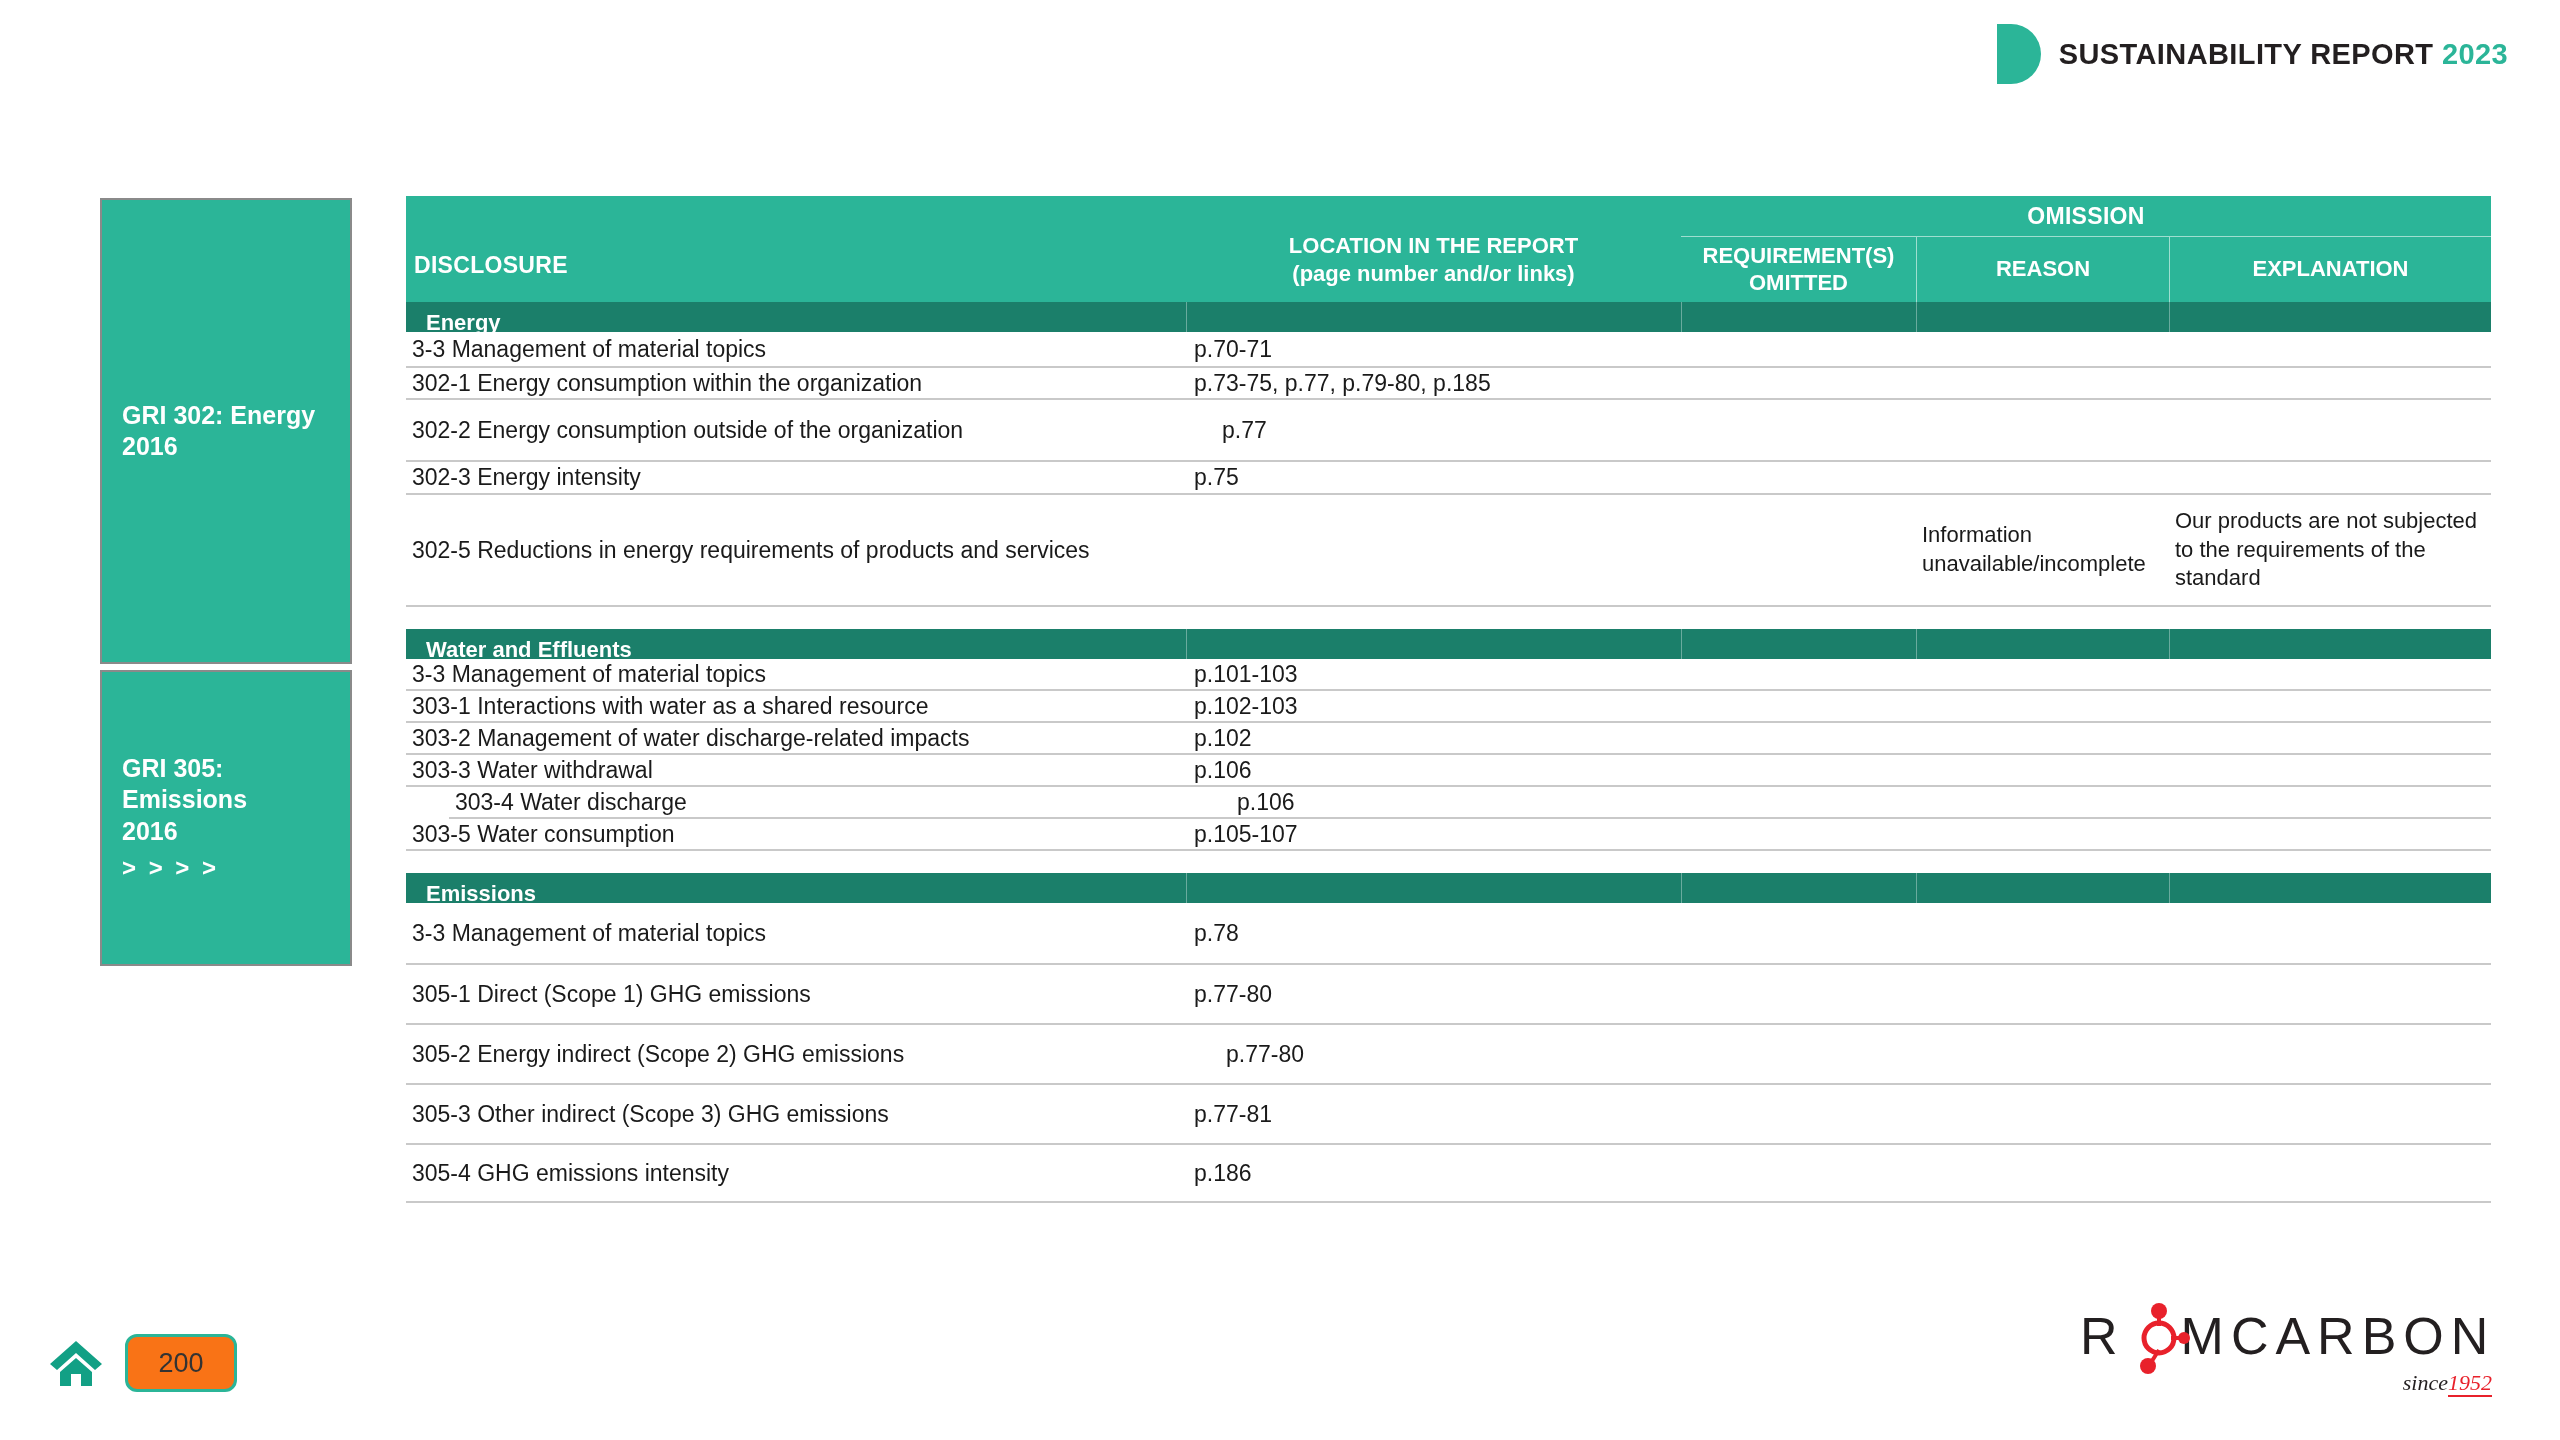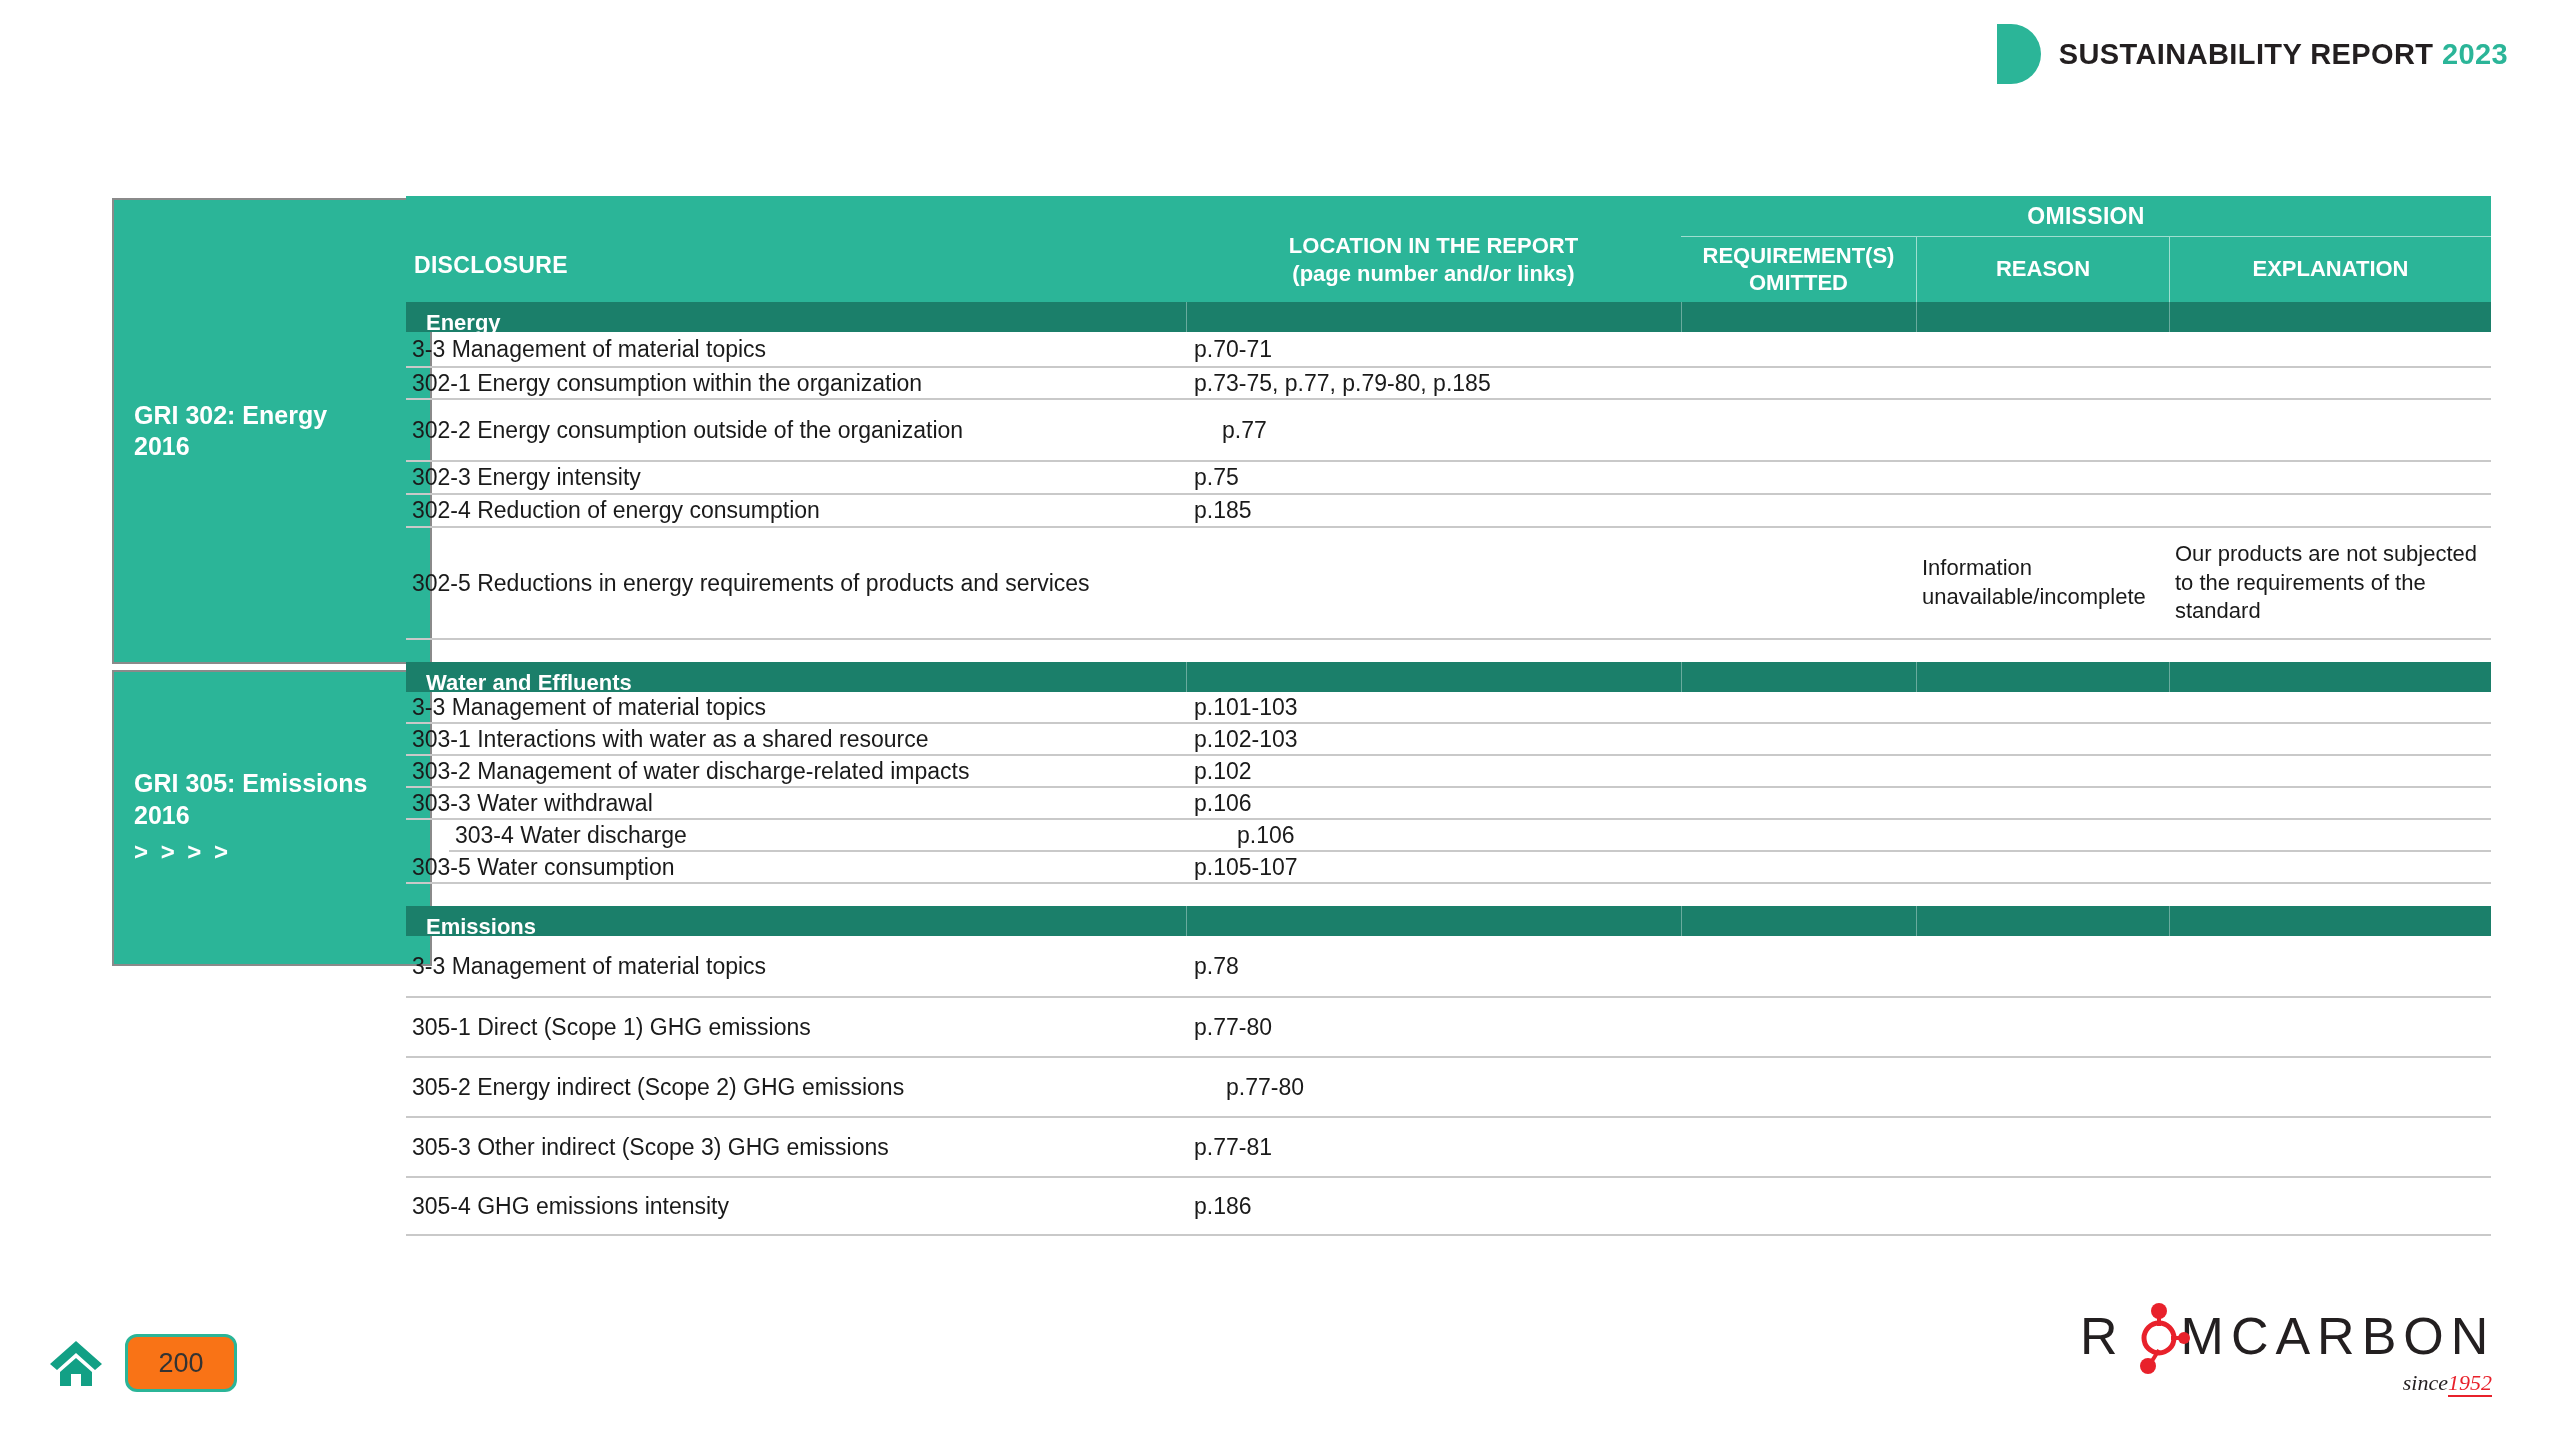--- a/index.html
+++ b/index.html
@@ -36,23 +36,23 @@
     white-space: nowrap;
   }
   .header-year {
     color: #2bb598;
     font-weight: bold;
   }
 
   
   .sidebar {
     position: absolute;
-    left: 112px;
+    left: 100px;
     top: 198px;
-    width: 320px;
+    width: 252px;
   }
   .gri-block {
     background: #2bb598;
     border: 2px solid #8a8a8a;
     box-sizing: border-box;
     display: flex;
     align-items: center;
     color: #ffffff;
     font-weight: bold;
     font-size: 25px;
@@ -303,27 +303,20 @@
         <div class="row" style="min-height: 62px; gap: 28px;">
           <div class="cell disclosure col-disclosure">302-2 Energy consumption outside of the organization</div>
           <div class="cell location col-location">p.77</div>
           <div class="cell omis col-req"></div>
           <div class="cell omis col-reason"></div>
           <div class="cell omis col-expl"></div>
         </div>
         <div class="row" style="min-height: 33px;">
           <div class="cell disclosure col-disclosure">302-3 Energy intensity</div>
           <div class="cell location col-location">p.75</div>
-          <div class="cell omis col-req"></div>
-          <div class="cell omis col-reason"></div>
-          <div class="cell omis col-expl"></div>
-        </div>
-        <div class="row" style="min-height: 33px;">
-          <div class="cell disclosure col-disclosure">302-4 Reduction of energy consumption</div>
-          <div class="cell location col-location">p.185</div>
           <div class="cell omis col-req"></div>
           <div class="cell omis col-reason"></div>
           <div class="cell omis col-expl"></div>
         </div>
         <div class="row" style="min-height: 112px;">
           <div class="cell disclosure col-disclosure">302-5 Reductions in energy requirements of products and services</div>
           <div class="cell location col-location"></div>
           <div class="cell omis col-req"></div>
           <div class="cell omis col-reason">Information unavailable/incomplete</div>
           <div class="cell omis col-expl">Our products are not subjected to the requirements of the standard</div>

